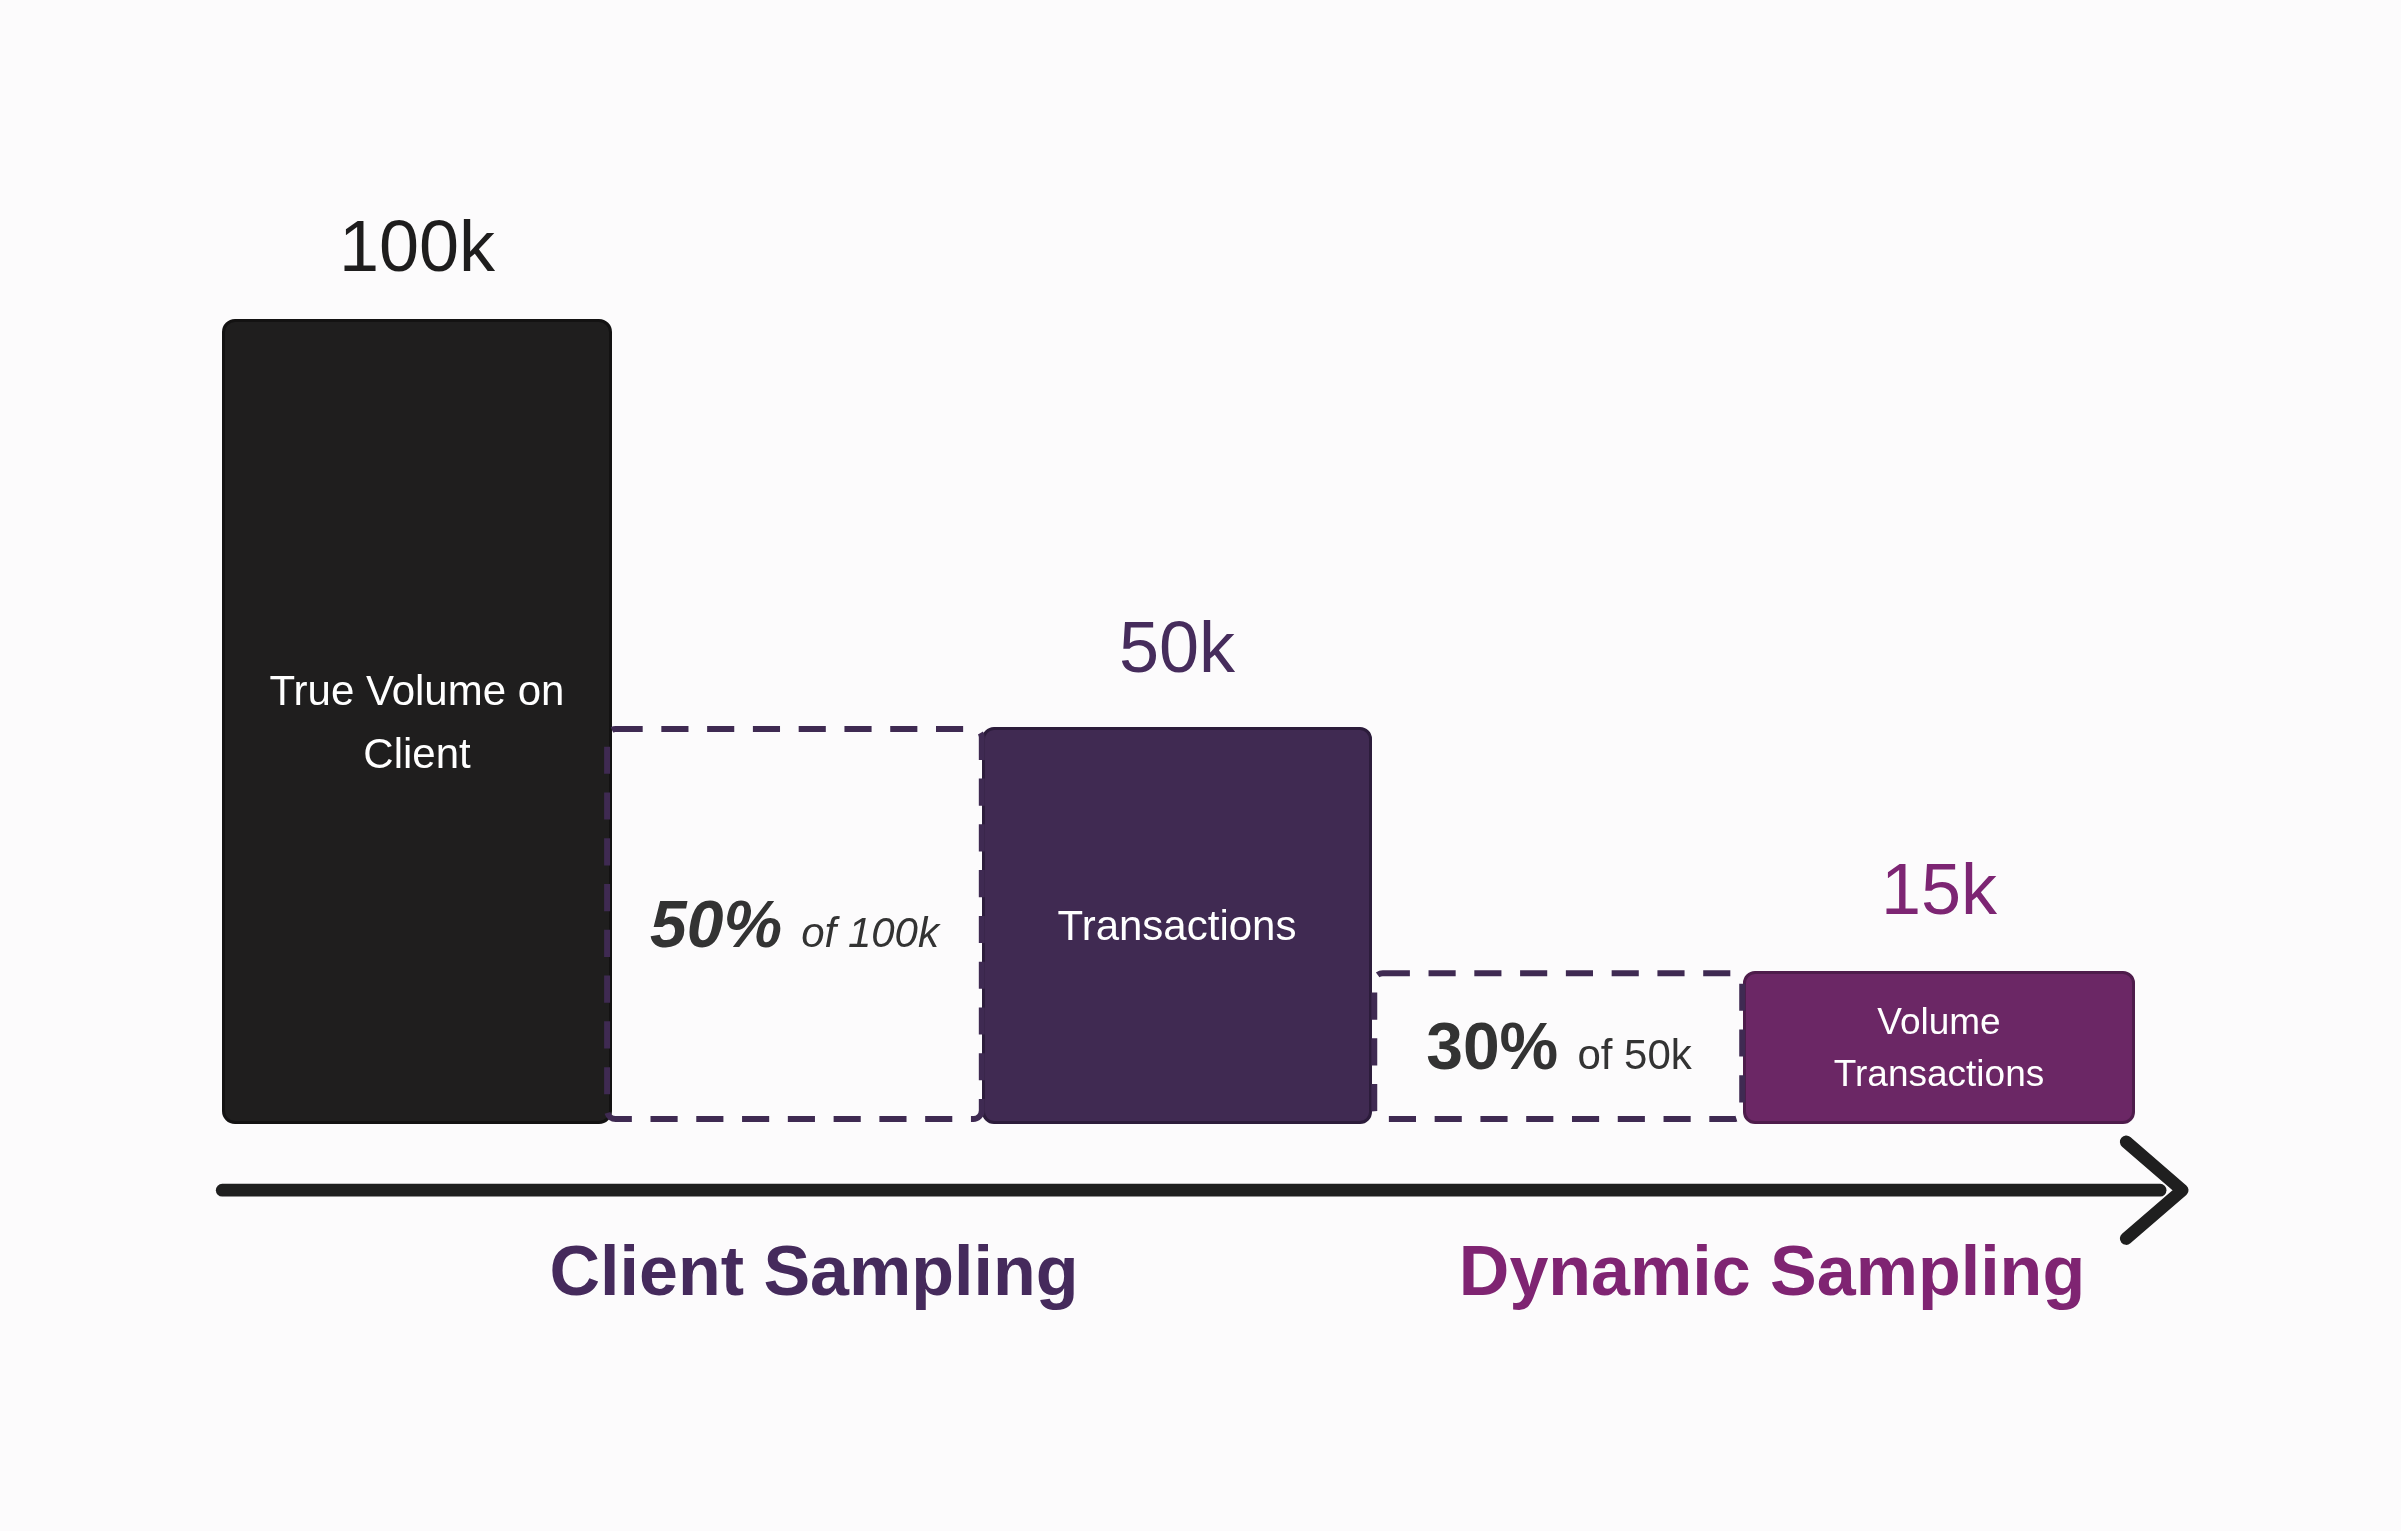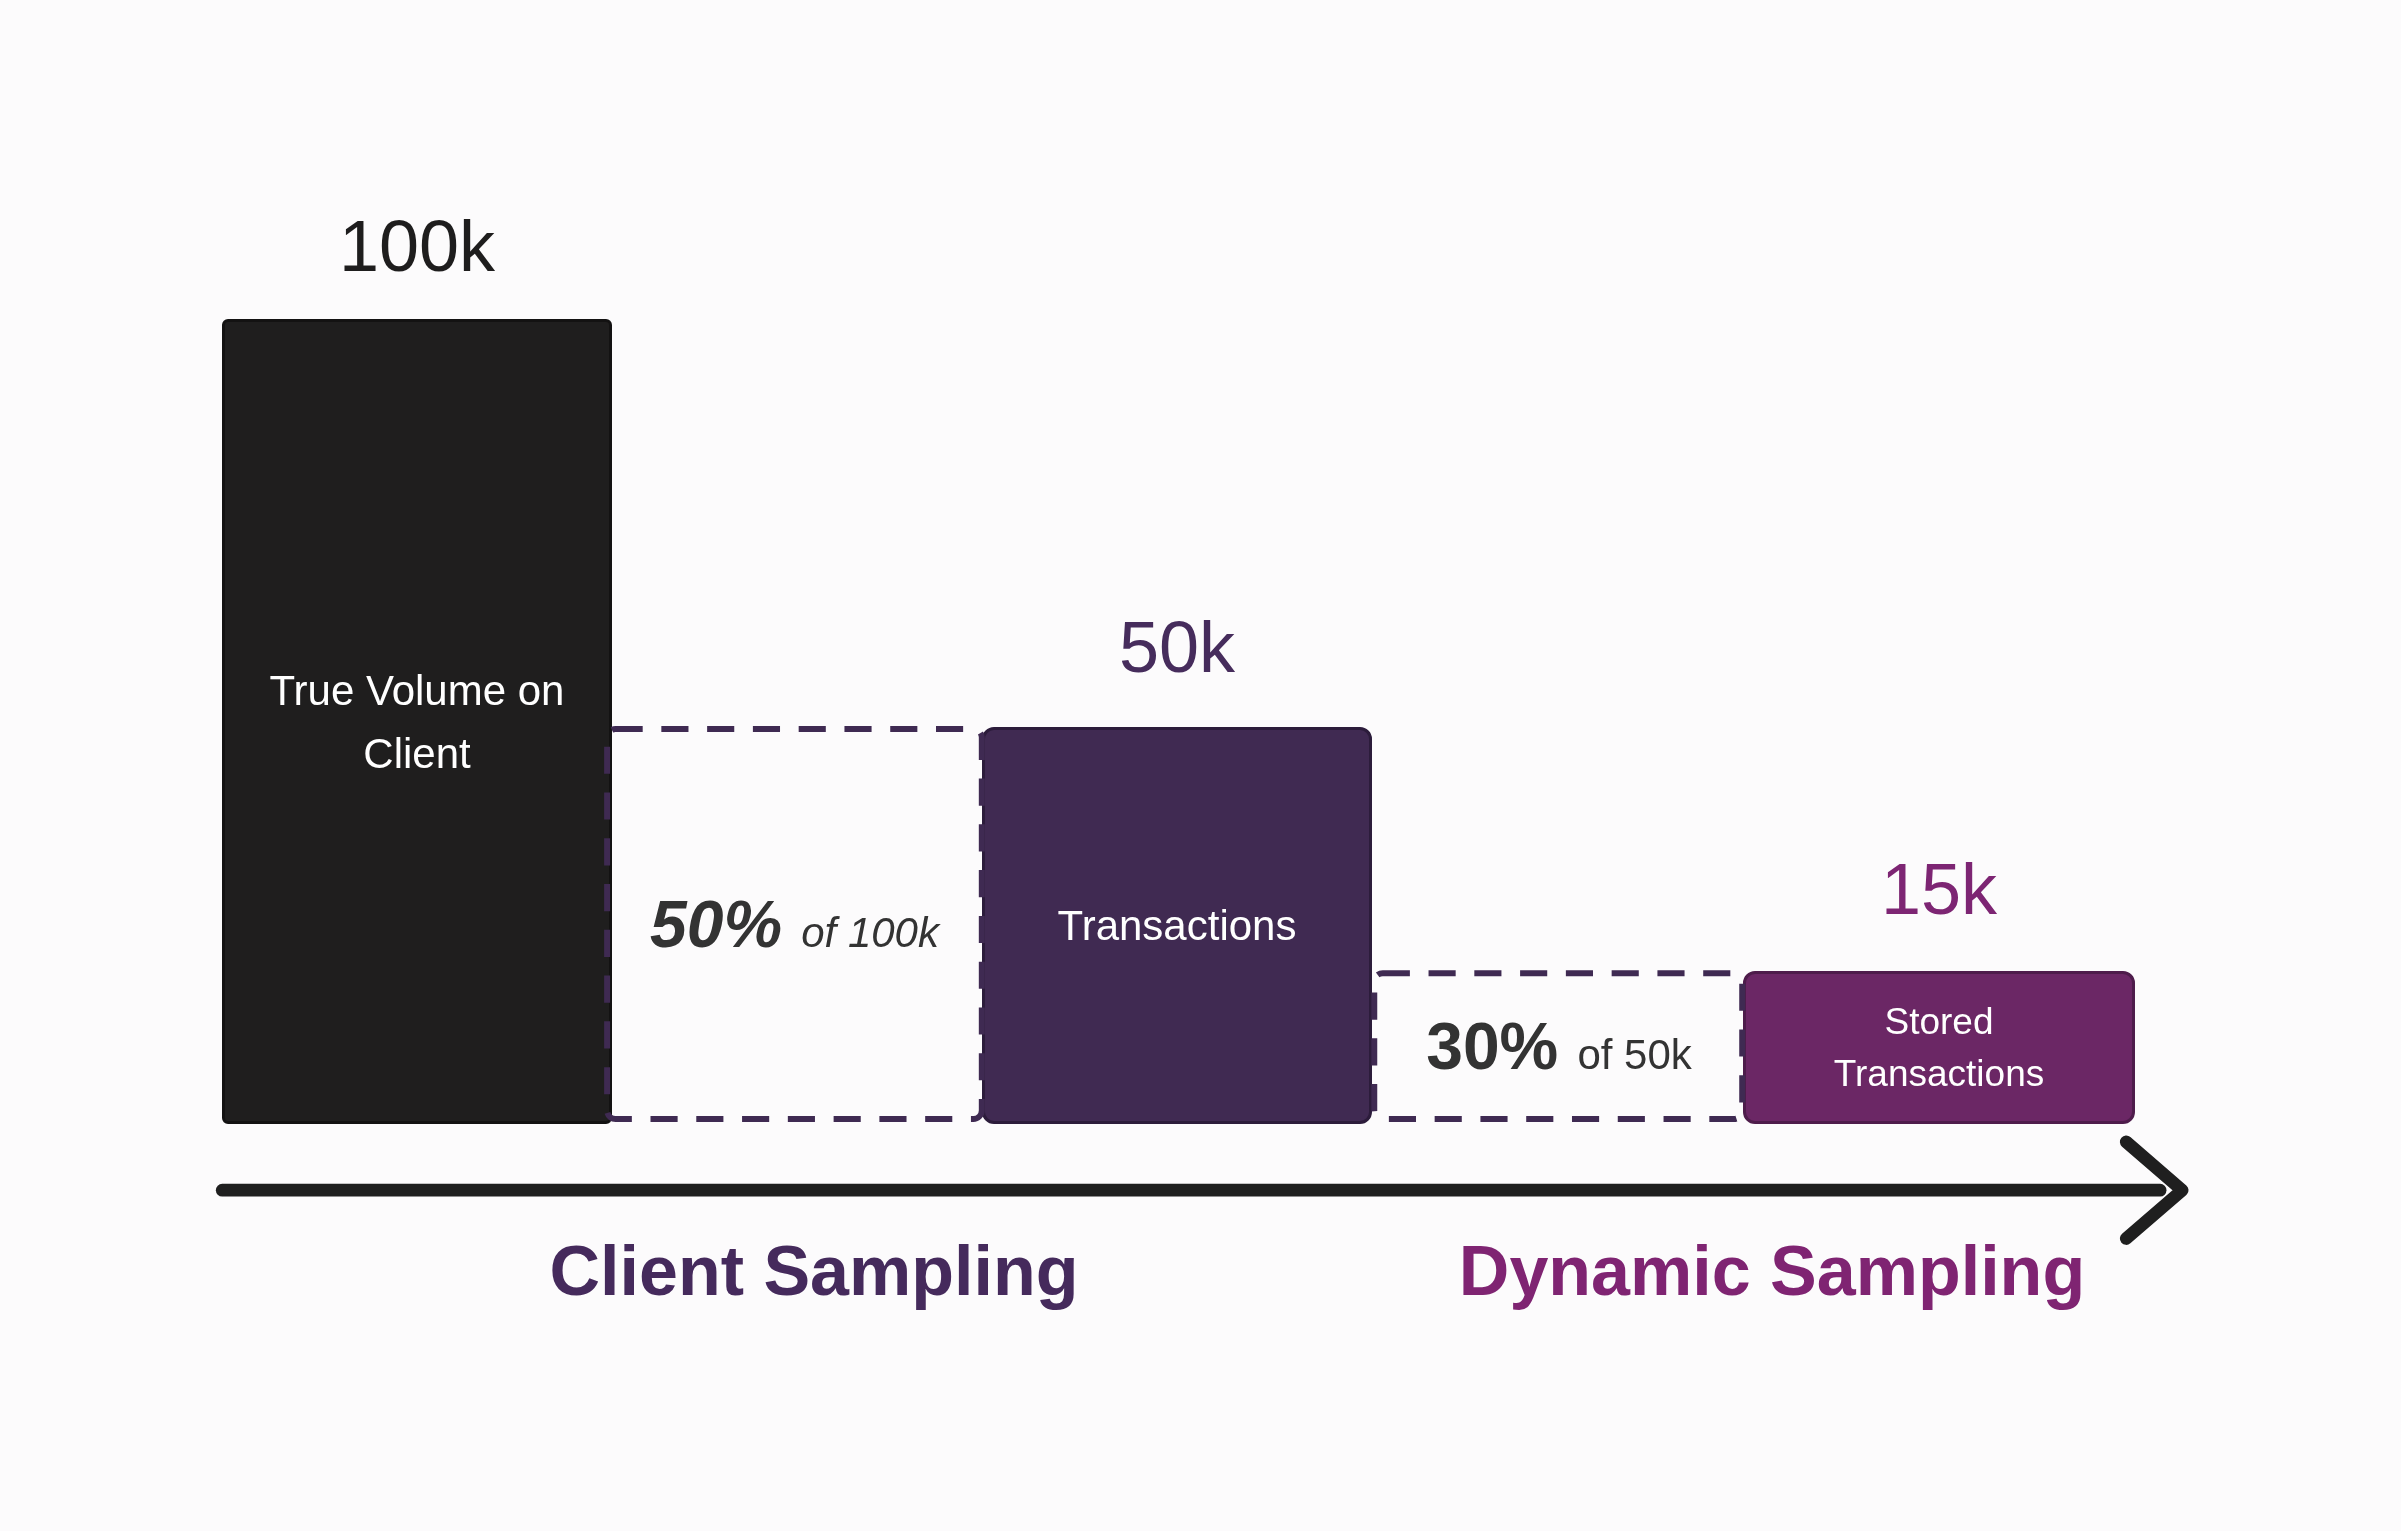--- a/index.html
+++ b/index.html
@@ -39,21 +39,21 @@
     align-items:center;
     justify-content:center;
     text-align:center;
     color:var(--bar-text,#FFFFFF);
     z-index:1;
   }
   .bar1{
     left:222px; top:319px; width:390px; height:805px;
     background:var(--bar1-fill,#1F1E1E);
     border:3.4px solid var(--bar1-border,#131212);
-    border-radius:6px;
+    border-radius:13px;
   }
   .bar2{
     left:982px; top:727px; width:390px; height:397px;
     background:var(--bar2-fill,#402A52);
     border:3.4px solid var(--bar2-border,#2C1C3B);
     border-radius:12px;
   }
   .bar3{
     left:1743px; top:971px; width:392px; height:153px;
     background:var(--bar3-fill,#6B2765);
@@ -147,21 +147,21 @@
     <span class="pct-inner">
       <span class="pct-big">30%</span>
       <span class="pct-small">of 50k</span>
     </span>
   </div>
 
   <div class="value-label v3">15k</div>
 
   <div class="bar bar3">
     <div class="bar-text">
-      <span class="bl">Stored</span>
+      <span class="bl">Volume</span>
       <span class="bl">Transactions</span>
     </div>
   </div>
 
   <div class="axis-label axis-left">Client Sampling</div>
   <div class="axis-label axis-right">Dynamic Sampling</div>
 
 </div>
 
 

